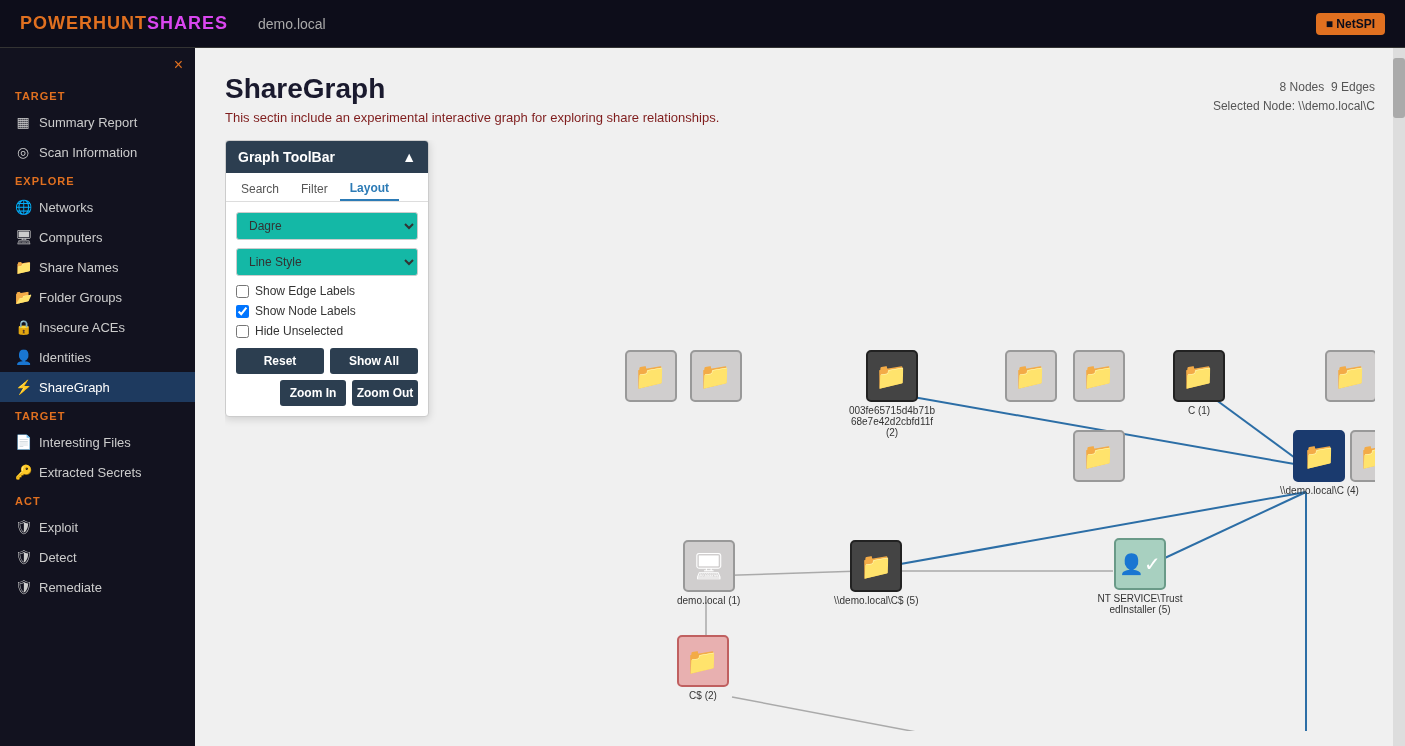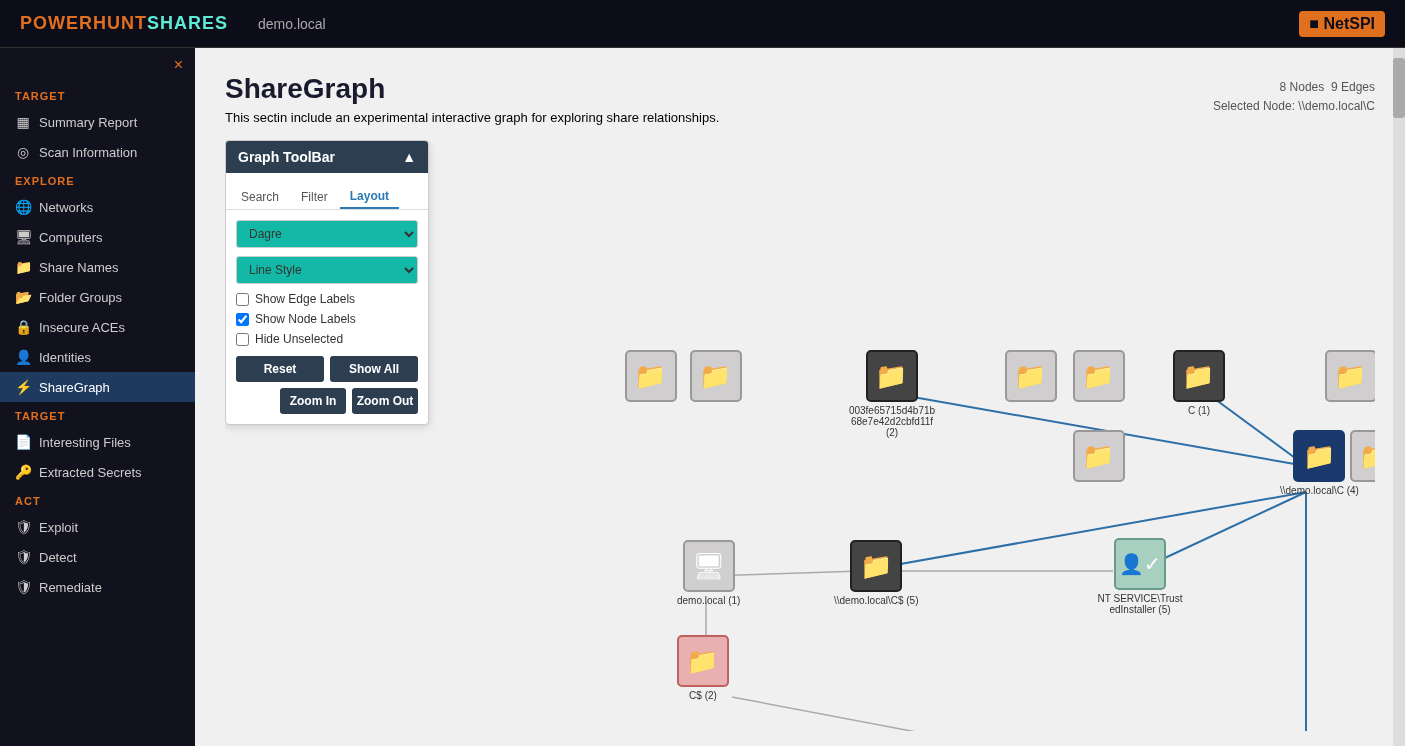--- a/index.html
+++ b/index.html
@@ -15,28 +15,28 @@
       padding: 0 20px;
       flex-shrink: 0;
       border-bottom: 1px solid #333;
     }
     .header-brand {
       font-size: 18px;
       font-weight: bold;
       letter-spacing: 1px;
     }
     .brand-power { color: #e07020; }
-    .brand-shares { color: #5eead4; margin-top: 40px; }
+    .brand-shares { color: #d946ef; margin-top: 40px; }
     .header-domain { color: #aaa; font-size: 14px; margin-left: 30px; }
     .header-logo {
       background: #e07020;
       padding: 4px 10px;
       border-radius: 4px;
       font-weight: bold;
-      font-size: 16px;
+      font-size: 12px;
       color: #fff;
     }
     .header-logo span { color: #0d0d1a; }
 
     .main-container {
       display: flex;
       flex: 1;
       overflow: hidden;
     }
 
@@ -93,21 +93,21 @@
       display: flex;
       flex-direction: column;
     }
     .page-title {
       font-size: 28px;
       font-weight: bold;
       color: #1a1a2e;
       margin-bottom: 5px;
     }
     .page-subtitle {
-      color: #000000;
+      color: #7f1d1d;
       font-size: 13px;
       margin-bottom: 15px;
     }
     .graph-meta {
       position: absolute;
       top: 30px;
       right: 30px;
       text-align: right;
       color: #555;
       font-size: 12px;
@@ -139,21 +139,21 @@
       font-size: 14px;
       font-weight: bold;
       display: flex;
       justify-content: space-between;
       align-items: center;
       border-radius: 3px 3px 0 0;
     }
     .toolbar-tabs {
       display: flex;
       border-bottom: 1px solid #ddd;
-      padding: 12px 5px 0 5px;
+      padding: 4px 5px 0 5px;
       gap: 2px;
     }
     .toolbar-tab {
       padding: 4px 10px;
       font-size: 12px;
       cursor: pointer;
       color: #555;
       border-radius: 3px 3px 0 0;
       background: none;
       border: none;

